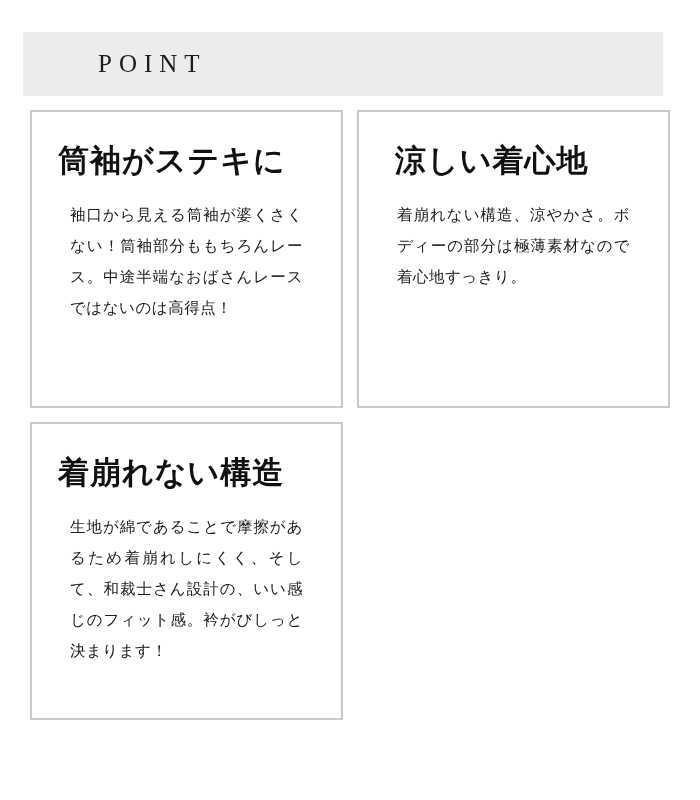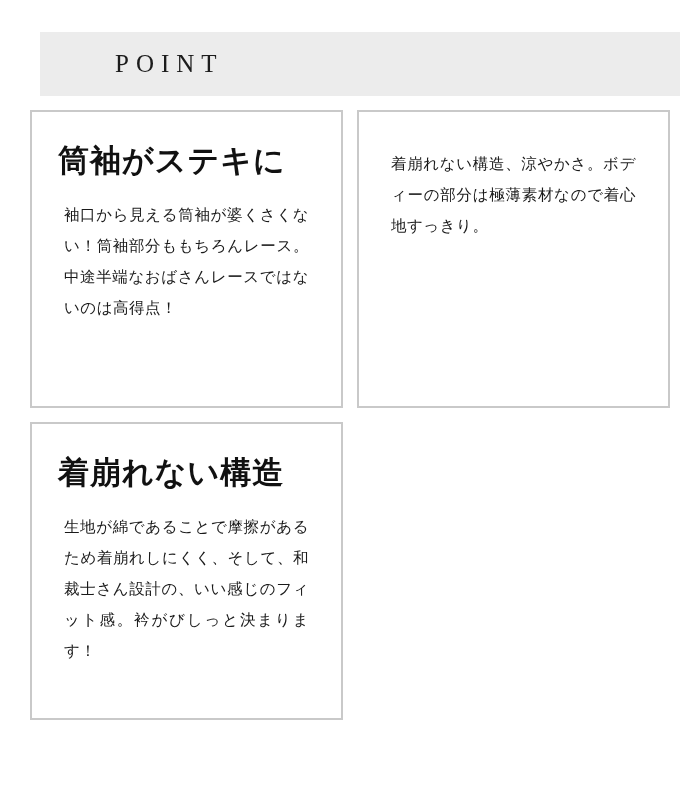--- a/index.html
+++ b/index.html
@@ -15,21 +15,21 @@
   }
   .page {
     position: relative;
     width: 700px;
     height: 800px;
     background: #ffffff;
     box-sizing: border-box;
   }
   .header-band {
     position: absolute;
-    left: 40px;
+    left: 23px;
     top: 32px;
     width: 640px;
     height: 64px;
     background: #ececec;
     display: flex;
     align-items: center;
   }
   .header-title {
     margin-left: 75px;
     font-family: "Liberation Serif", serif;
@@ -67,41 +67,42 @@
   .card-title.indent {
     padding-left: 10px;
   }
   .card-body {
     font-family: "Liberation Serif", serif;
     font-size: 15.5px;
     color: #1a1a1a;
     line-height: 2.0;
     letter-spacing: 0.5px;
     text-align: justify;
-    margin: 6px;
+    margin: 12px;
     word-break: break-all;
   }
 </style>
 </head>
 <body>
 
 <div class="page">
 
   <div class="header-band">
     <div class="header-title">POINT</div>
   </div>
 
   <div class="grid">
 
     <div class="card">
       <h2 class="card-title">筒袖がステキに</h2>
       <p class="card-body">袖口から見える筒袖が婆くさくない！筒袖部分ももちろんレース。中途半端なおばさんレースではないのは高得点！</p>
     </div>
 
     <div class="card">
+      <h2 class="card-title indent">涼しい着心地</h2>
       <p class="card-body">着崩れない構造、涼やかさ。ボディーの部分は極薄素材なので着心地すっきり。</p>
     </div>
 
 
     <div class="card">
       <h2 class="card-title">着崩れない構造</h2>
       <p class="card-body">生地が綿であることで摩擦があるため着崩れしにくく、そして、和裁士さん設計の、いい感じのフィット感。衿がびしっと決まります！</p>
     </div>
 
   </div>

